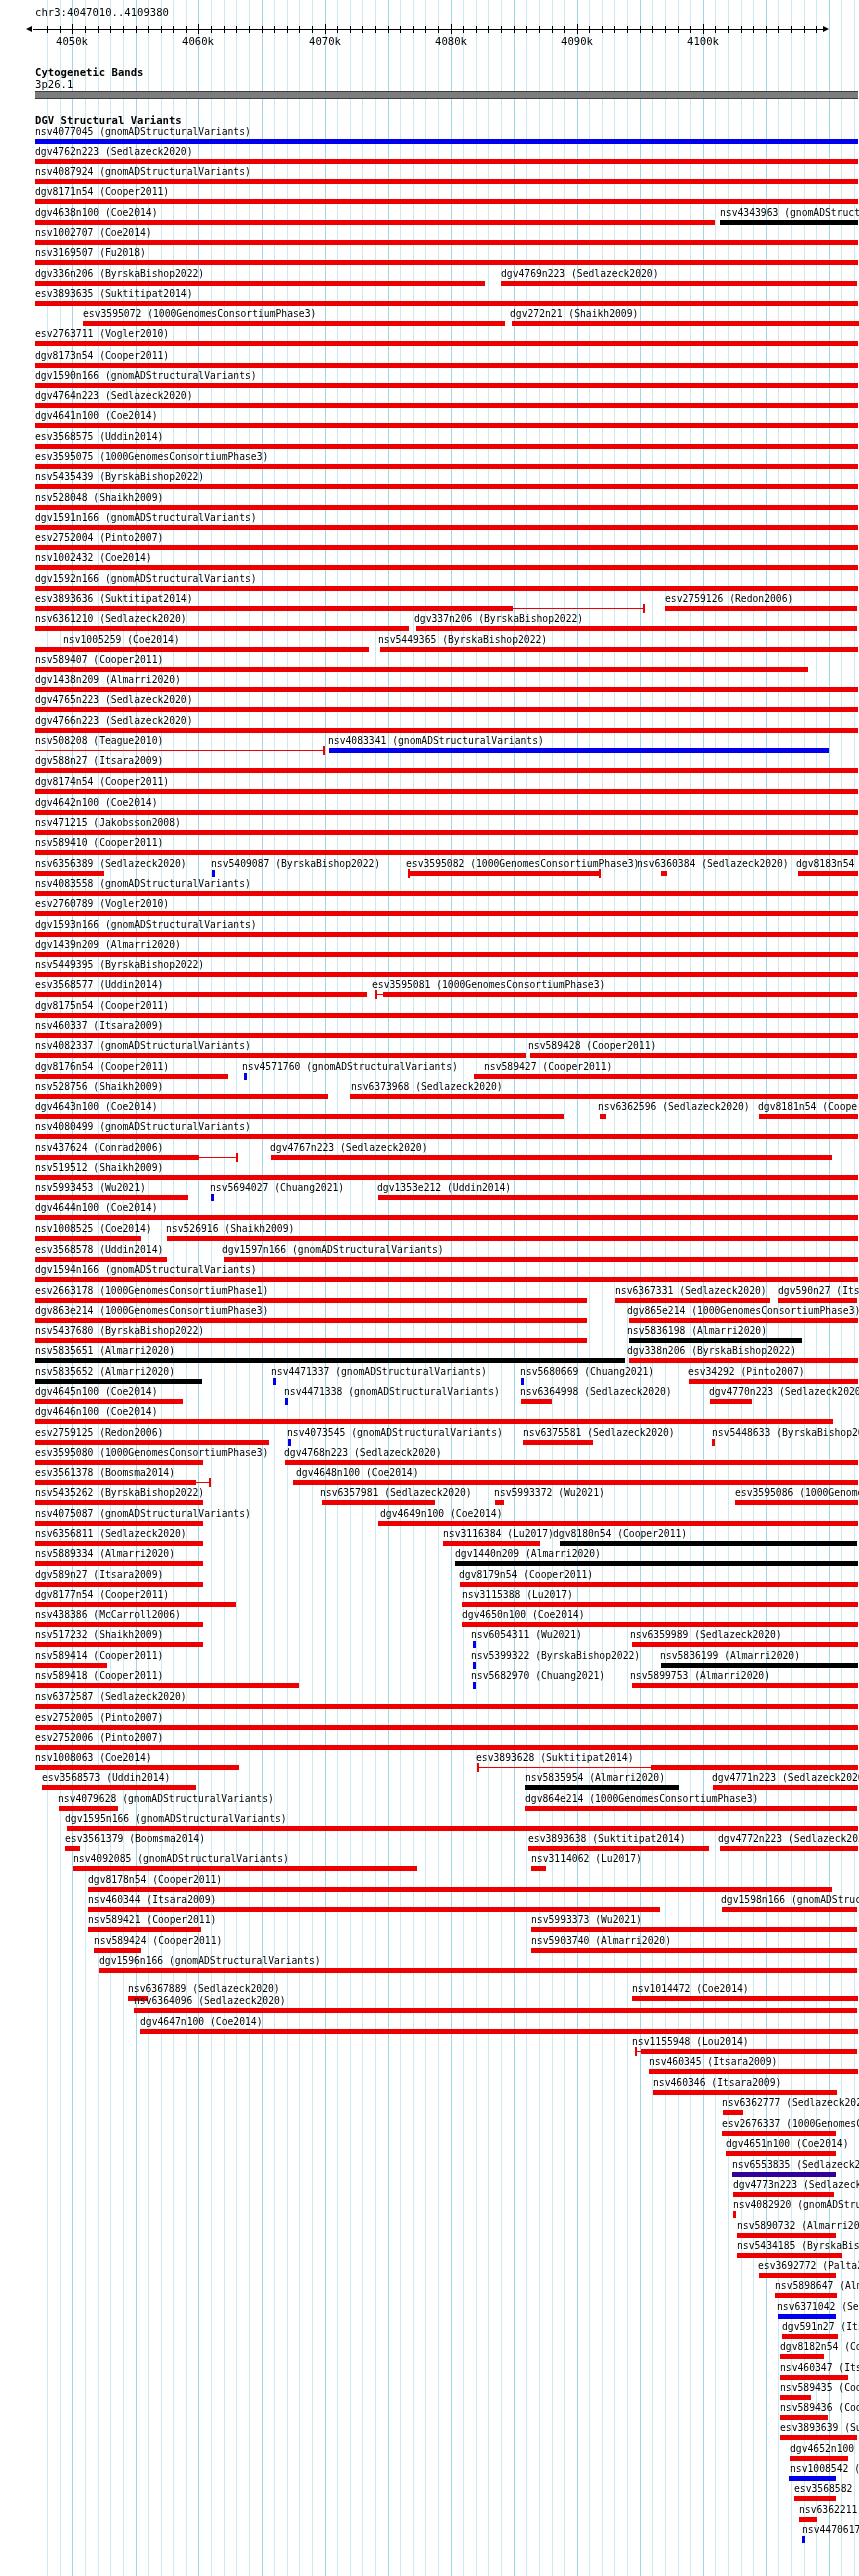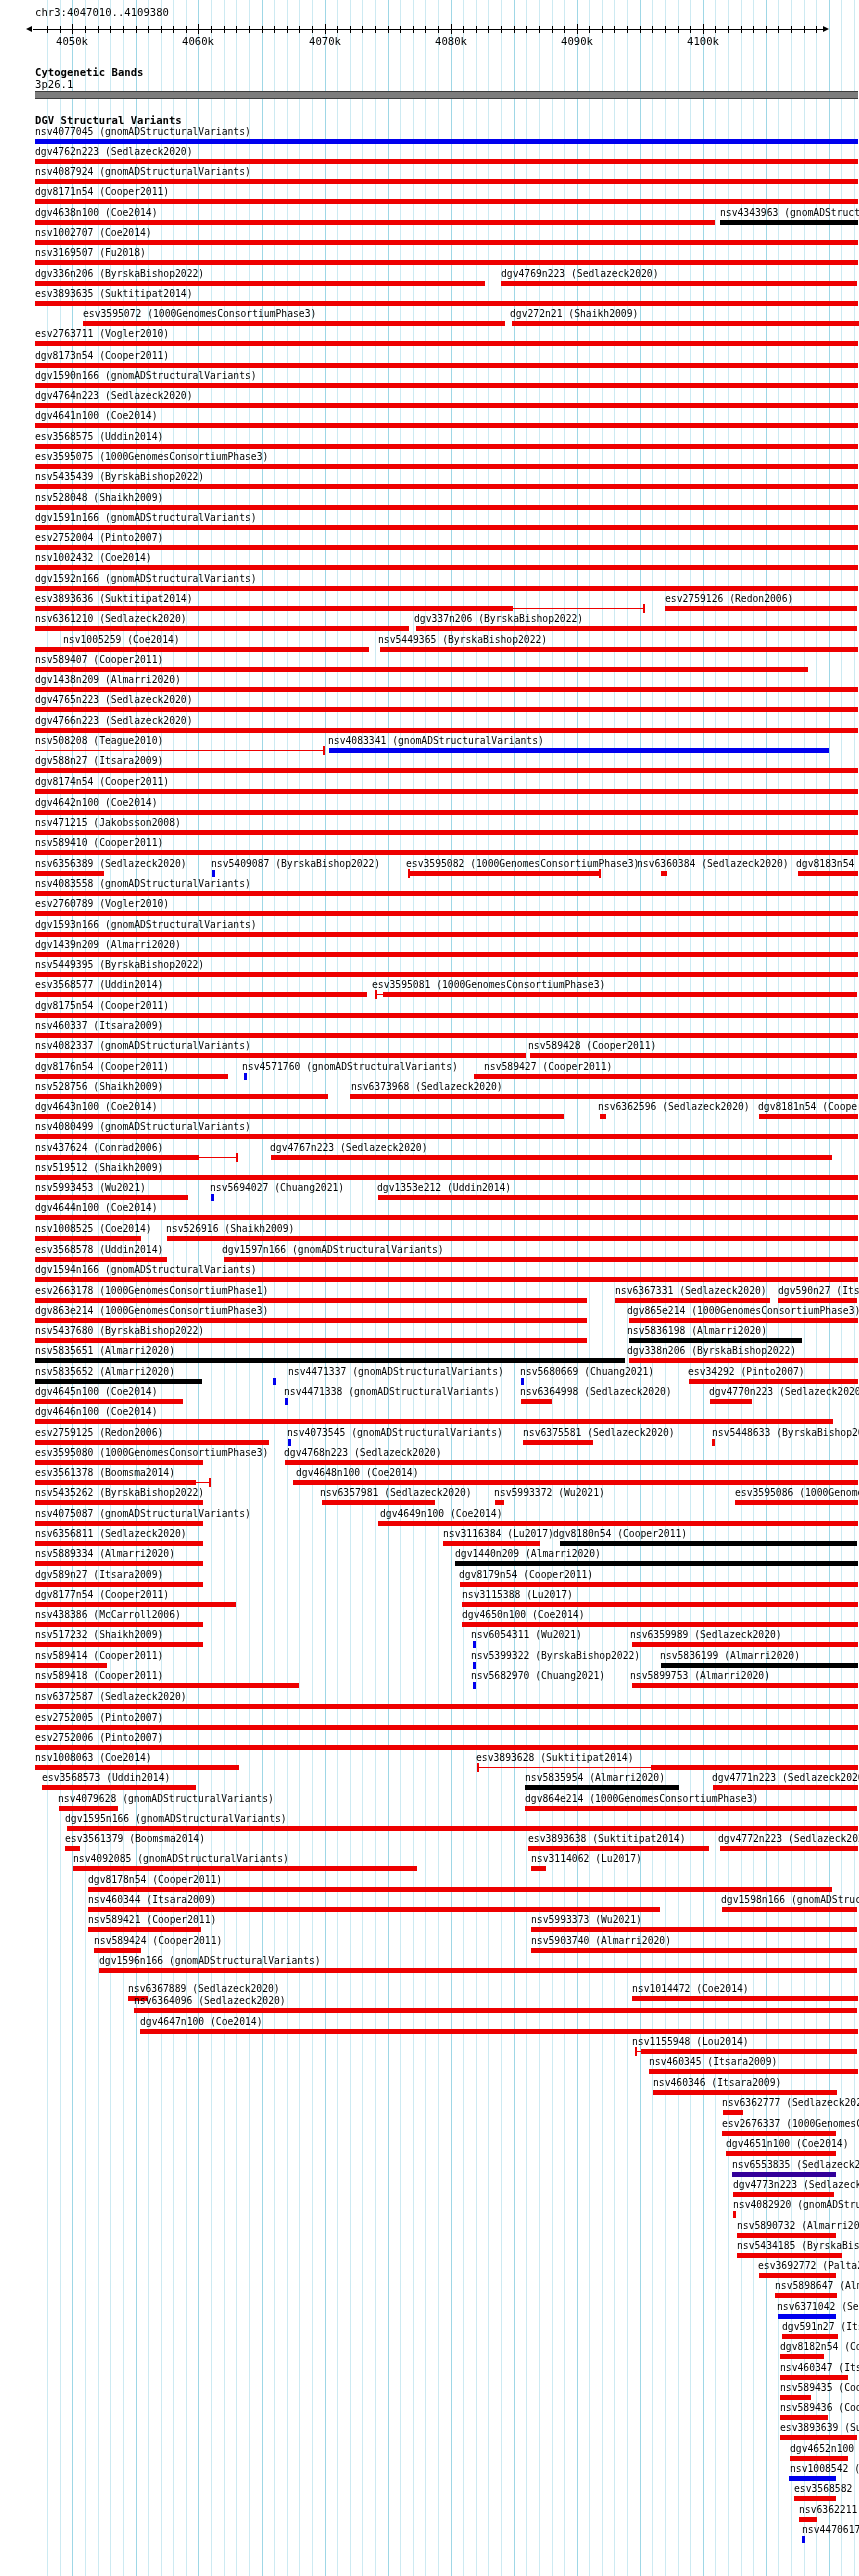--- a/index.html
+++ b/index.html
@@ -485,21 +485,21 @@
         <div class="seg seg-bar" style="left: 629px; width: 173px; background: rgb(0, 0, 0);"></div>
       </div>
       <div class="vrow" style="top: 1346px;">
         <span class="vlabel" style="left: 35px;">nsv5835651 (Almarri2020)</span>
         <span class="vlabel" style="left: 627px;">dgv338n206 (ByrskaBishop2022)</span>
         <div class="seg seg-bar" style="left: 35px; width: 590px; background: rgb(0, 0, 0);"></div>
         <div class="seg seg-bar" style="left: 629px; width: 229px; background: rgb(238, 0, 0);"></div>
       </div>
       <div class="vrow" style="top: 1367px;">
         <span class="vlabel" style="left: 35px;">nsv5835652 (Almarri2020)</span>
-        <span class="vlabel" style="left: 288px;">nsv4471337 (gnomADStructuralVariants)</span>
+        <span class="vlabel" style="left: 271px;">nsv4471337 (gnomADStructuralVariants)</span>
         <span class="vlabel" style="left: 520px;">nsv5680669 (Chuang2021)</span>
         <span class="vlabel" style="left: 688px;">esv34292 (Pinto2007)</span>
         <div class="seg seg-bar" style="left: 35px; width: 167px; background: rgb(0, 0, 0);"></div>
         <div class="seg seg-tick" style="left: 273px; background: rgb(0, 0, 238);"></div>
         <div class="seg seg-tick" style="left: 521px; background: rgb(0, 0, 238);"></div>
         <div class="seg seg-bar" style="left: 689px; width: 169px; background: rgb(238, 0, 0);"></div>
       </div>
       <div class="vrow" style="top: 1387px;">
         <span class="vlabel" style="left: 35px;">dgv4645n100 (Coe2014)</span>
         <span class="vlabel" style="left: 284px;">nsv4471338 (gnomADStructuralVariants)</span>

